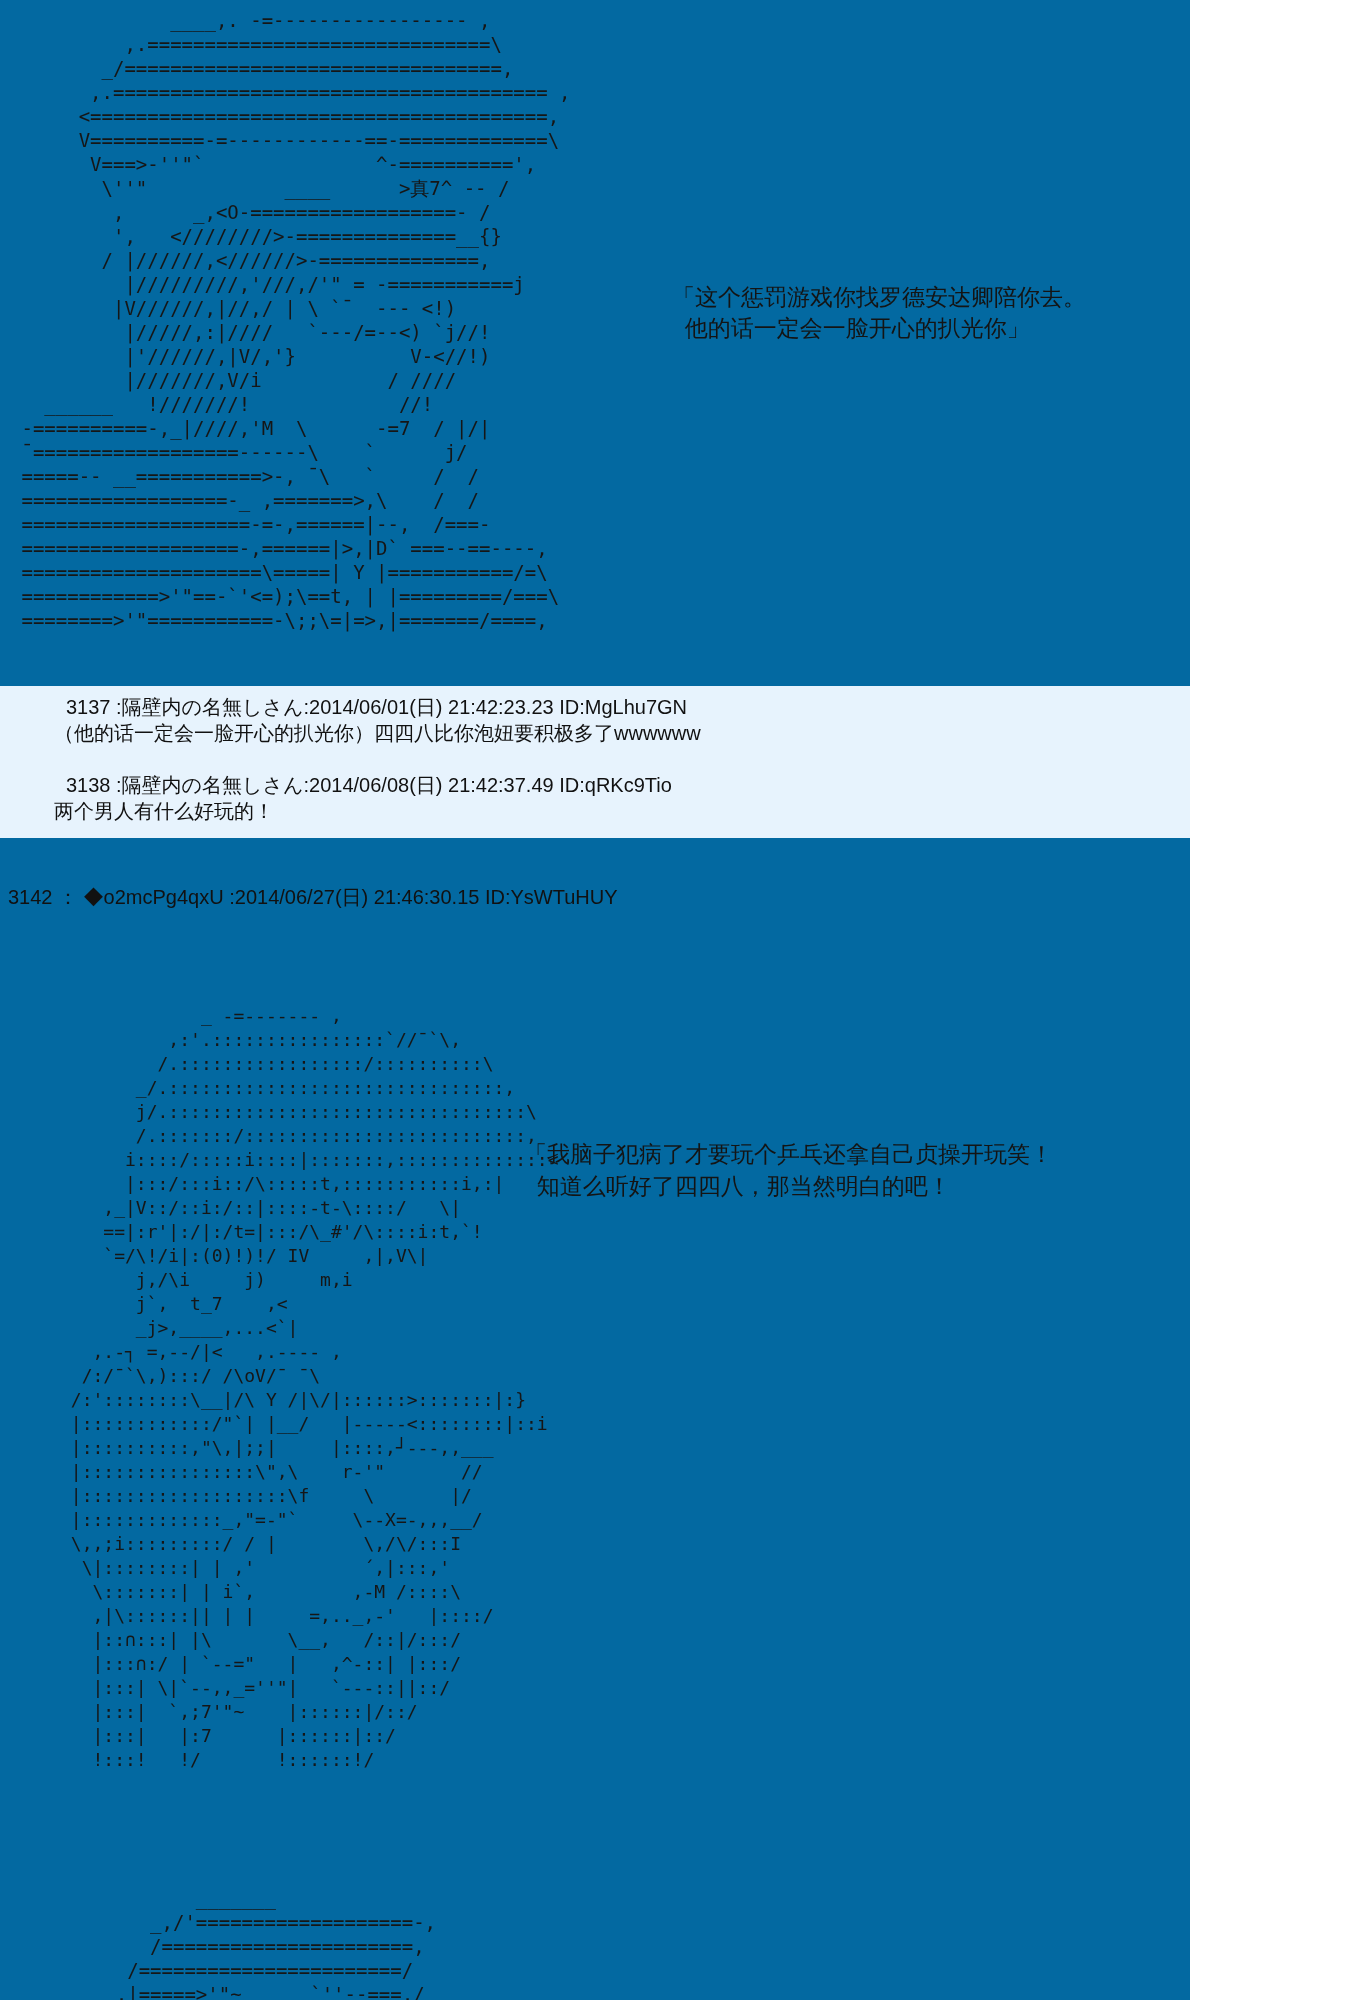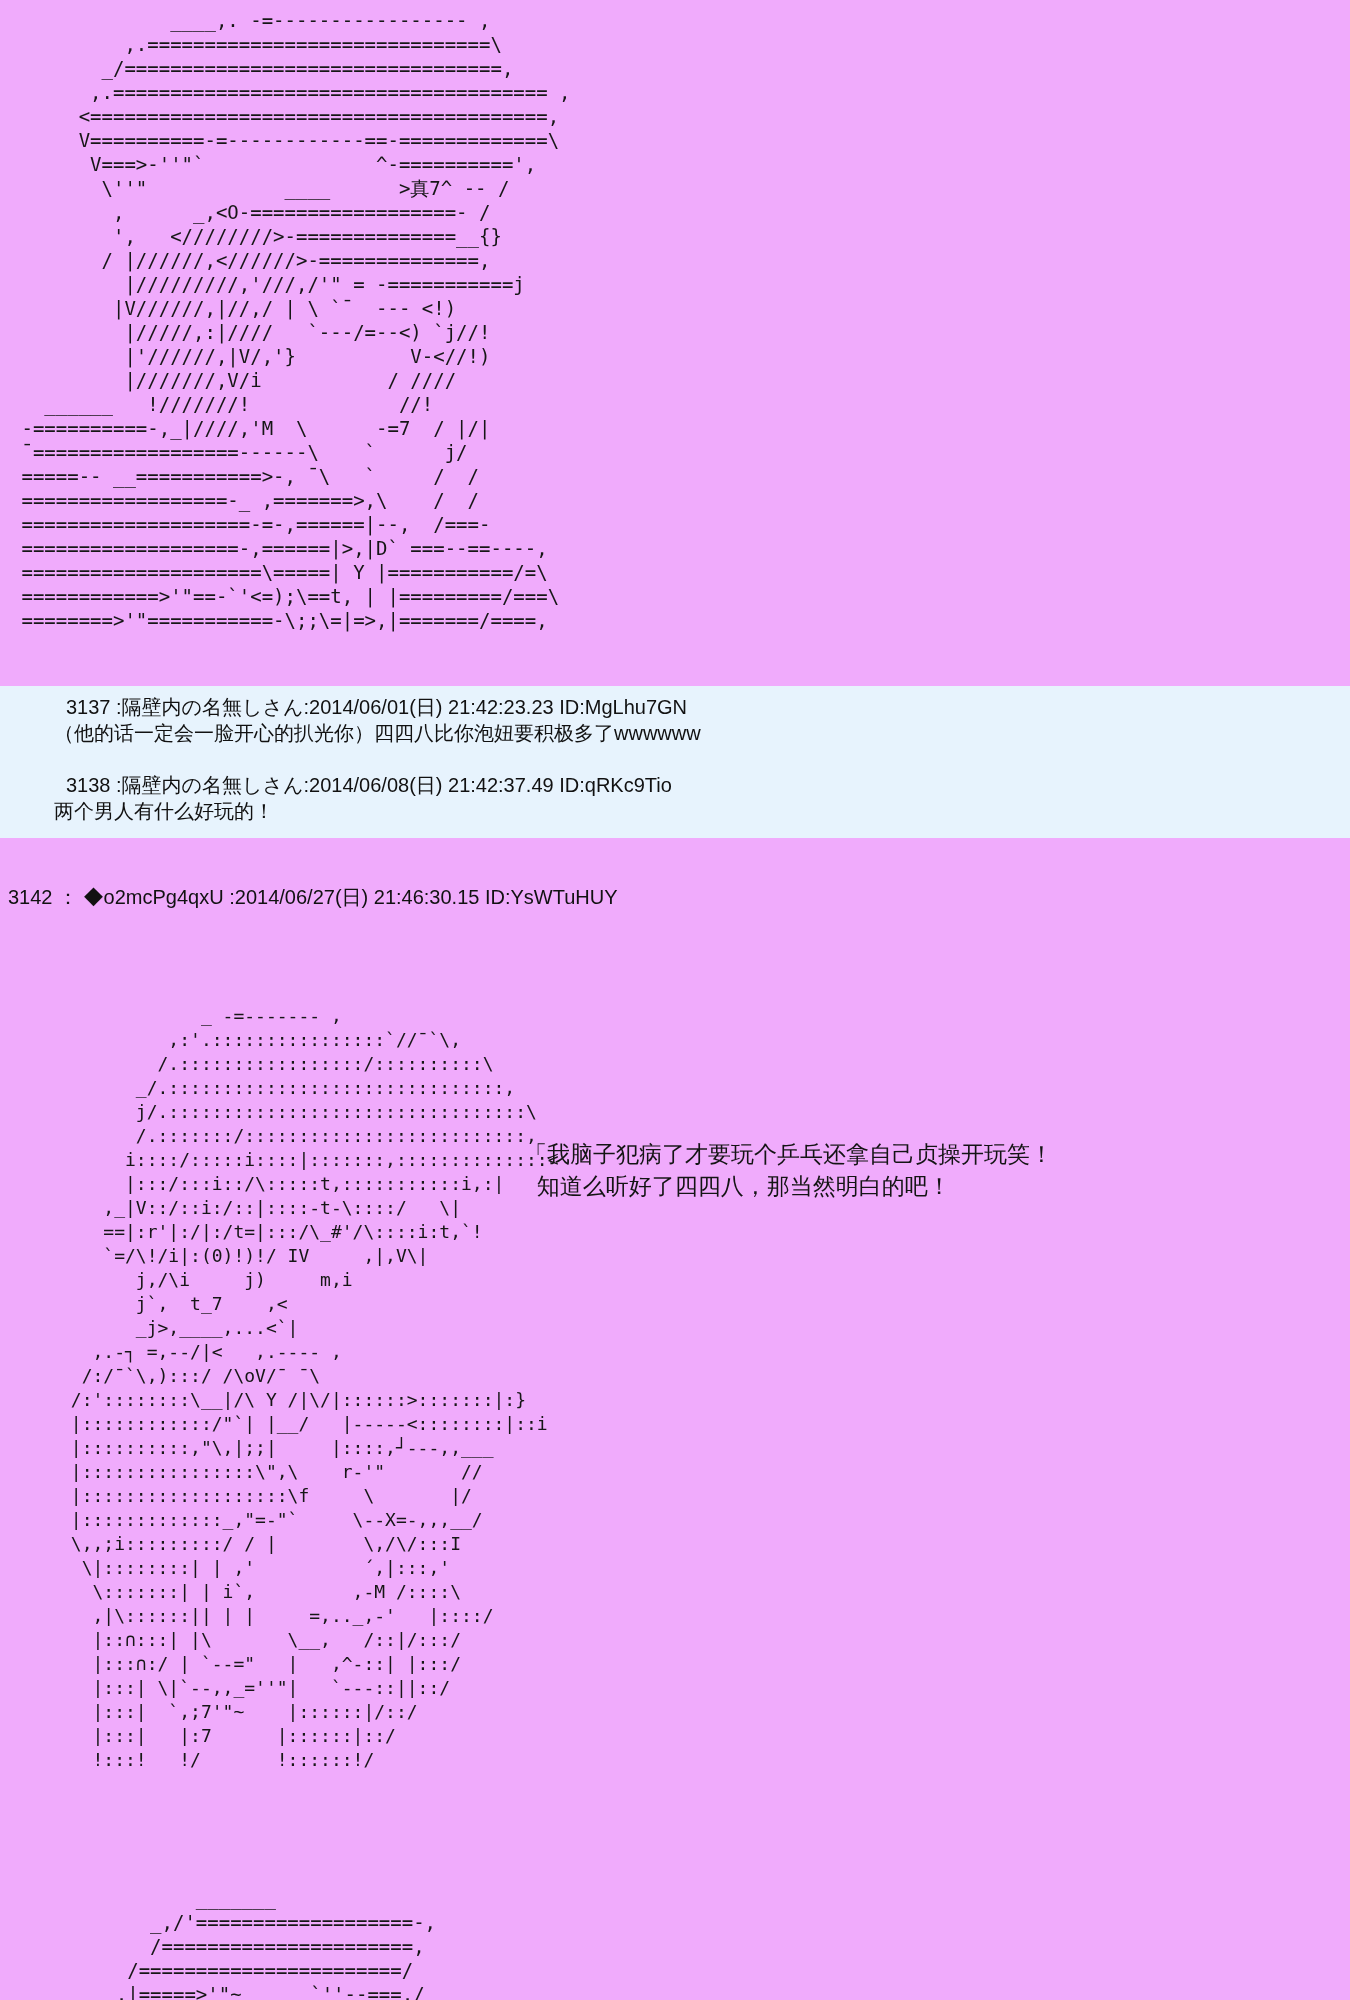--- a/index.html
+++ b/index.html
@@ -1,16 +1,16 @@
 <!DOCTYPE html>
 <html><head>
 <meta charset="utf-8">
 <style>
   html,body{margin:0;padding:0}
-  .page{position:relative;width:1350px;height:2000px;background:#f0abfc;overflow:hidden;
+  .page{position:relative;width:1190px;height:2000px;background:#0369a1;overflow:hidden;
         font-family:"Liberation Sans",sans-serif;color:#1a1a1a}
   .aa{position:absolute;margin:0;font-family:"DejaVu Sans Mono",monospace;
       font-size:19px;line-height:24px;color:#161616;white-space:pre}
   .aa1{left:10px;top:8px}
   .aa2{left:60px;top:1004px;font-size:18px}
   .aa3{left:70px;top:1886px}
   .dialogue{position:absolute;white-space:pre;font-size:23px;line-height:31px;color:#141414}
   .d1{left:672px;top:282px}
   .d2{left:524px;top:1138px;line-height:32px}
   .d3{left:540px;top:1246px}
@@ -49,20 +49,22 @@
  -==========-,_|////,'M  \      -=7  / |/|
  ¯==================------\    `      j/
  =====-- __===========&gt;-, ¯\   `     /  /
  ==================-_ ,=======&gt;,\    /  /
  ====================-=-,======|--,  /===-
  ===================-,======|&gt;,|D` ===--==----,
  =====================\=====| Y |===========/=\
  ============&gt;'"==-`'&lt;=);\==t, | |=========/===\
  ========&gt;'"===========-\;;\=|=&gt;,|=======/====,</pre>
 
+  <div class="dialogue d1">「这个惩罚游戏你找罗德安达卿陪你去。
+  他的话一定会一脸开心的扒光你」</div>
 
   <div class="post-line h3137">3137 :隔壁内の名無しさん:2014/06/01(日) 21:42:23.23 ID:MgLhu7GN</div>
   <div class="post-line b3137">（他的话一定会一脸开心的扒光你）四四八比你泡妞要积极多了wwwwww</div>
 
   <div class="post-line h3138">3138 :隔壁内の名無しさん:2014/06/08(日) 21:42:37.49 ID:qRKc9Tio</div>
   <div class="post-line b3138">两个男人有什么好玩的！</div>
 
   <div class="post-line h3142">3142 ： ◆o2mcPg4qxU :2014/06/27(日) 21:46:30.15 ID:YsWTuHUY</div>
 
   <pre class="aa aa2">             _ -=------- ,

